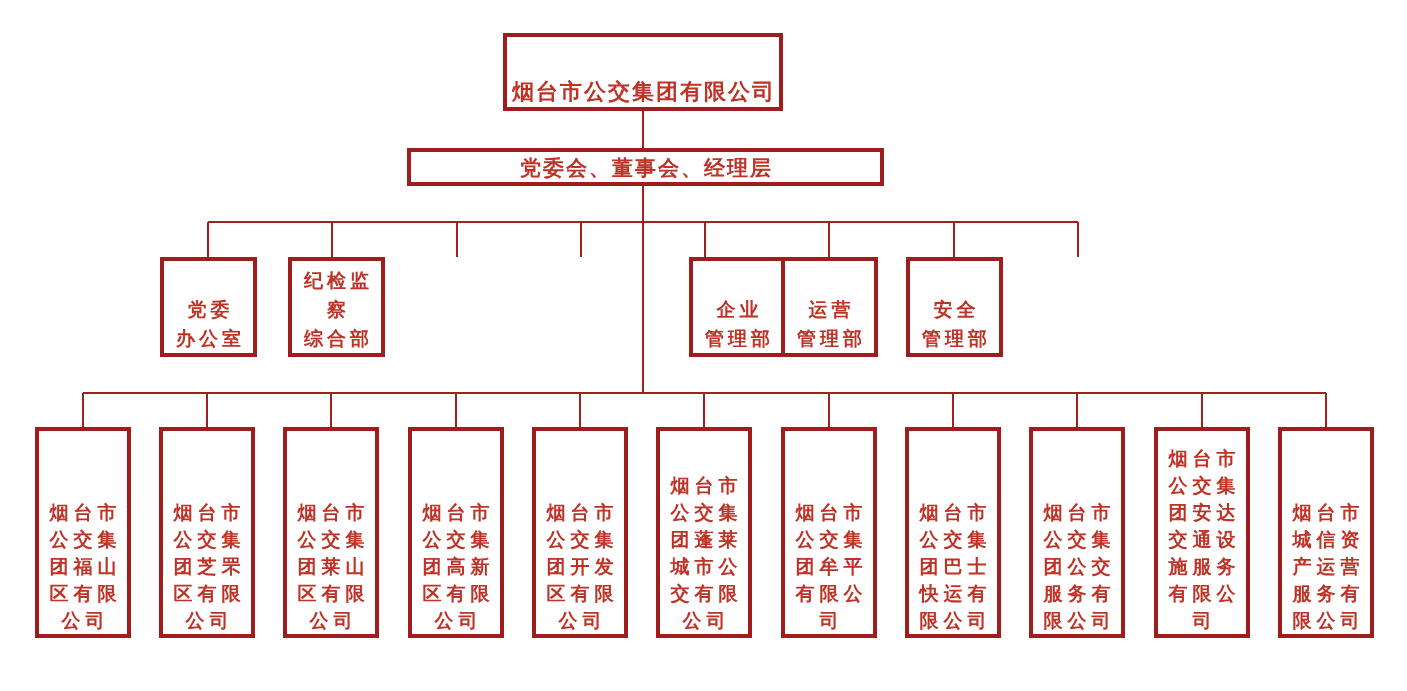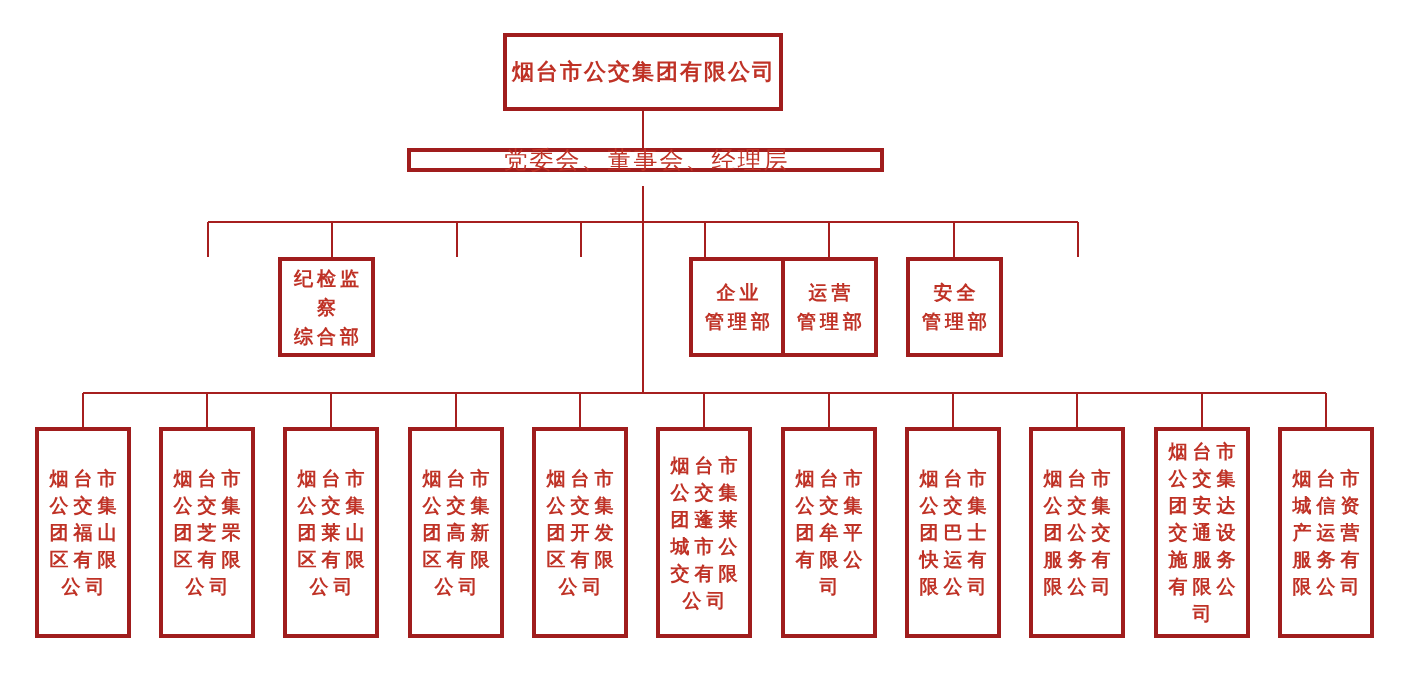--- a/index.html
+++ b/index.html
@@ -21,36 +21,36 @@
     left: 0; top: 0;
     width: 1407px; height: 691px;
     color: var(--connector-color, #a01d1d);
   }
   .node {
     position: absolute;
     border: 4px solid var(--border-color, #a01d1d);
     background: #ffffff;
     color: var(--text-color, #bf3226);
     display: flex;
-    align-items: center;
+    align-items: flex-end;
     justify-content: center;
     text-align: center;
   }
   .node .label {
     white-space: pre-line;
     display: block;
   }
   .root-node {
     left: 503px; top: 33px; width: 280px; height: 78px;
     font-size: 22px; letter-spacing: 2px; font-weight: bold;
   }
   .root-node .label { padding-left: 2px; }
   .gov-node {
-    left: 407px; top: 148px; width: 477px; height: 24px;
-    font-size: 24px; letter-spacing: 2px; font-weight: normal;
+    left: 407px; top: 148px; width: 477px; height: 38px;
+    font-size: 21px; letter-spacing: 2px; font-weight: bold;
   }
   .gov-node .label { padding-left: 2px; white-space: nowrap; }
   .dept-node {
     top: 257px; width: 97px; height: 100px;
     font-size: 19px; letter-spacing: 4px; line-height: 29px; font-weight: bold;
   }
   .dept-node .label { padding-left: 4px; }
   .sub-node {
     top: 427px; width: 96px; height: 211px;
     font-size: 19px; letter-spacing: 5px; line-height: 27px; font-weight: bold;
@@ -75,21 +75,25 @@
   </svg>
 
   <div class="node root-node">
     <span class="label">烟台市公交集团有限公司</span>
   </div>
 
   <div class="node gov-node">
     <span class="label">党委会、董事会、经理层</span>
   </div>
 
-  <div class="node dept-node" style="left:278px">
+  <div class="node dept-node" style="left:160px">
+    <span class="label">党委
+办公室</span>
+  </div>
+  <div class="node dept-node" style="left:288px">
     <span class="label">纪检监
 察
 综合部</span>
   </div>
   <div class="node dept-node" style="left:689px">
     <span class="label">企业
 管理部</span>
   </div>
   <div class="node dept-node" style="left:781px">
     <span class="label">运营

